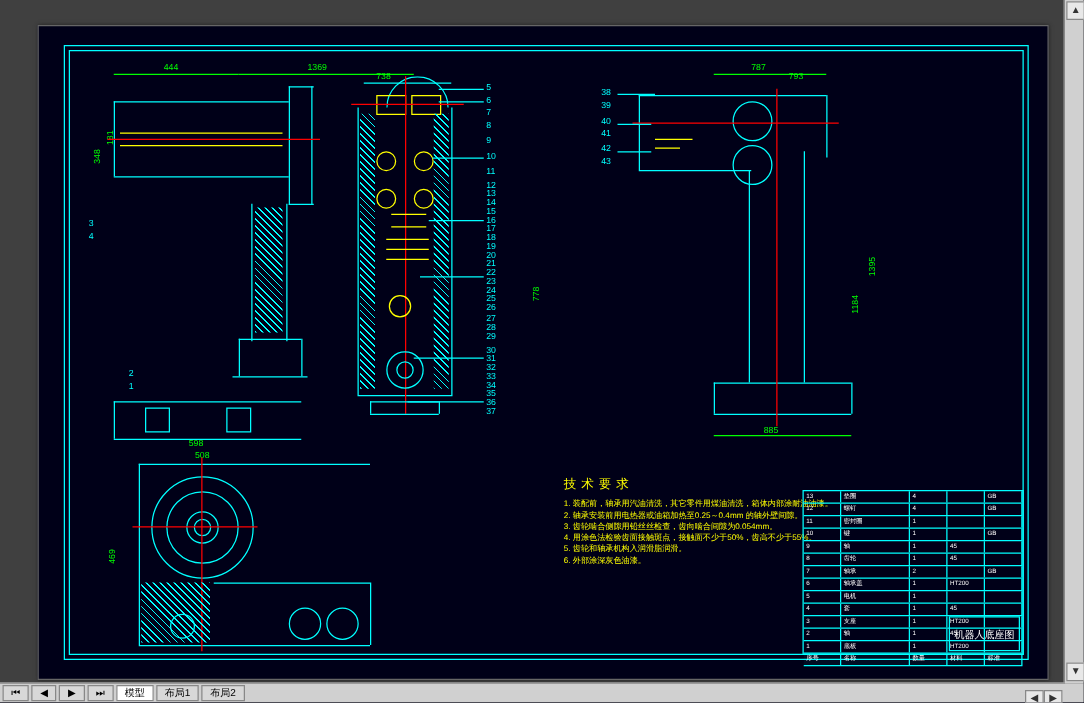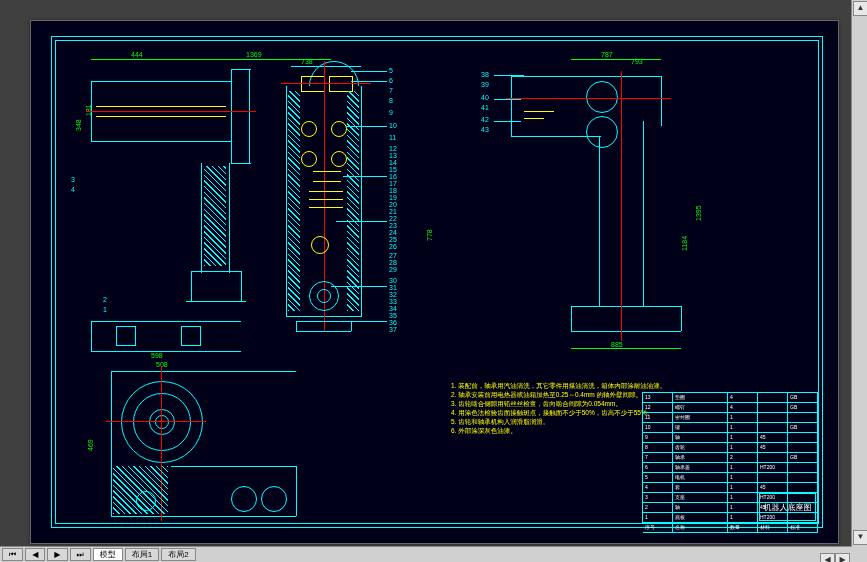--- a/index.html
+++ b/index.html
@@ -349,20 +349,21 @@
     <div class="line-red" style="left:130px;top:345px;width:1px;height:155px"></div>
     <div class="hatch" style="left:82px;top:445px;width:55px;height:48px"></div>
 
     <div class="circle" style="left:105px;top:470px;width:18px;height:18px"></div>
     <div class="circle" style="left:200px;top:465px;width:24px;height:24px"></div>
     <div class="circle" style="left:230px;top:465px;width:24px;height:24px"></div>
     <div class="dim vdim" style="left:56px;top:430px">469</div>
   </div>
 
   <div class="tech-block">
+    <div class="tech-title">技术要求</div>
     <div>1. 装配前，轴承用汽油清洗，其它零件用煤油清洗，箱体内部涂耐油油漆。</div>
     <div>2. 轴承安装前用电热器或油箱加热至0.25～0.4mm 的轴外壁间隙。</div>
     <div>3. 齿轮啮合侧隙用铅丝丝检查，齿向啮合间隙为0.054mm。</div>
     <div>4. 用涂色法检验齿面接触斑点，接触面不少于50%，齿高不少于55%。</div>
     <div>5. 齿轮和轴承机构入润滑脂润滑。</div>
     <div>6. 外部涂深灰色油漆。</div>
   </div>
 
   <div class="title-block">
     <div class="title-row">

